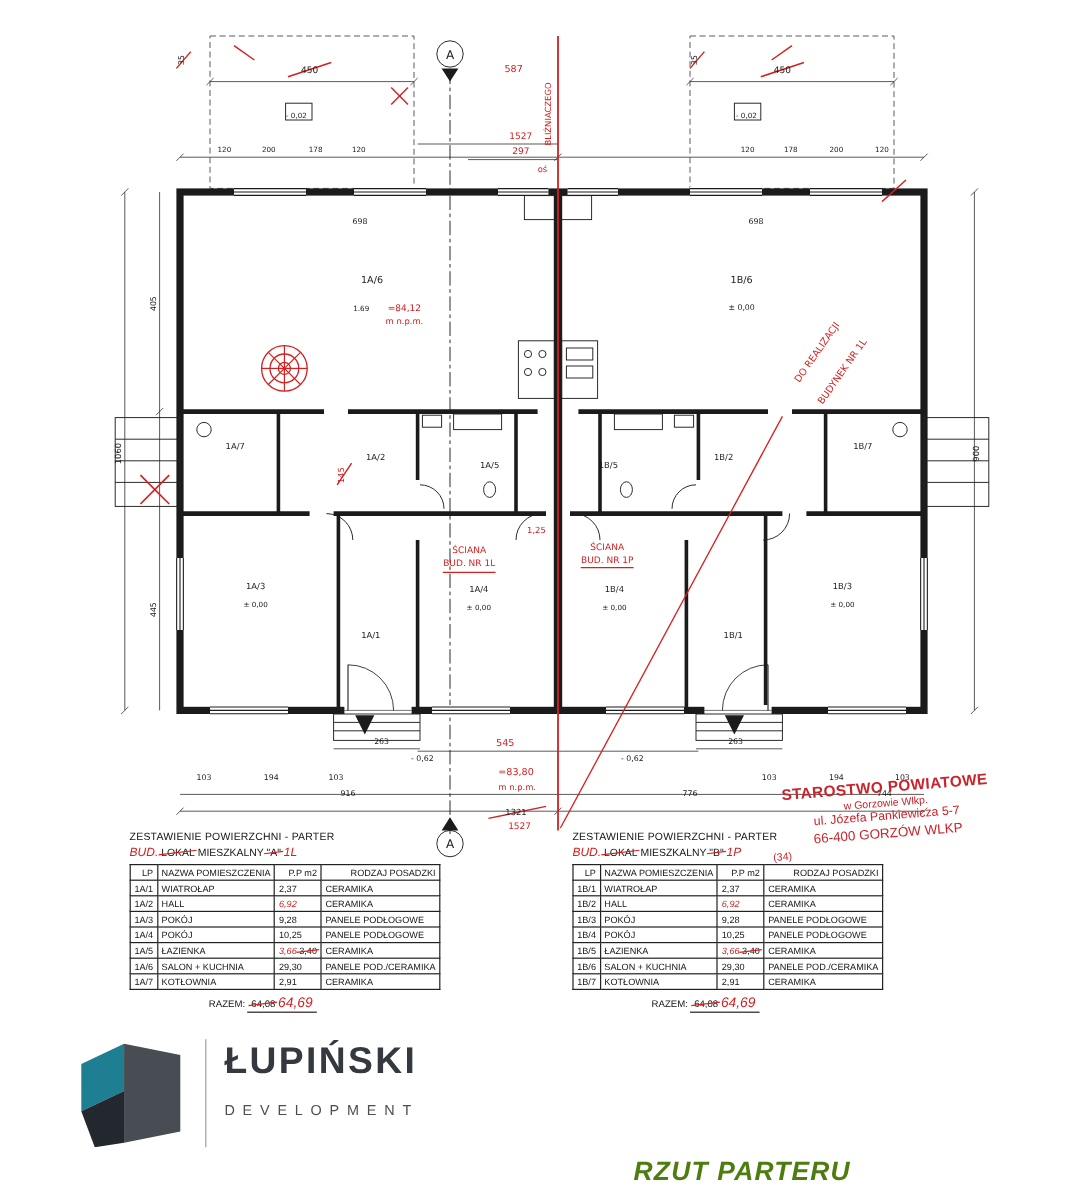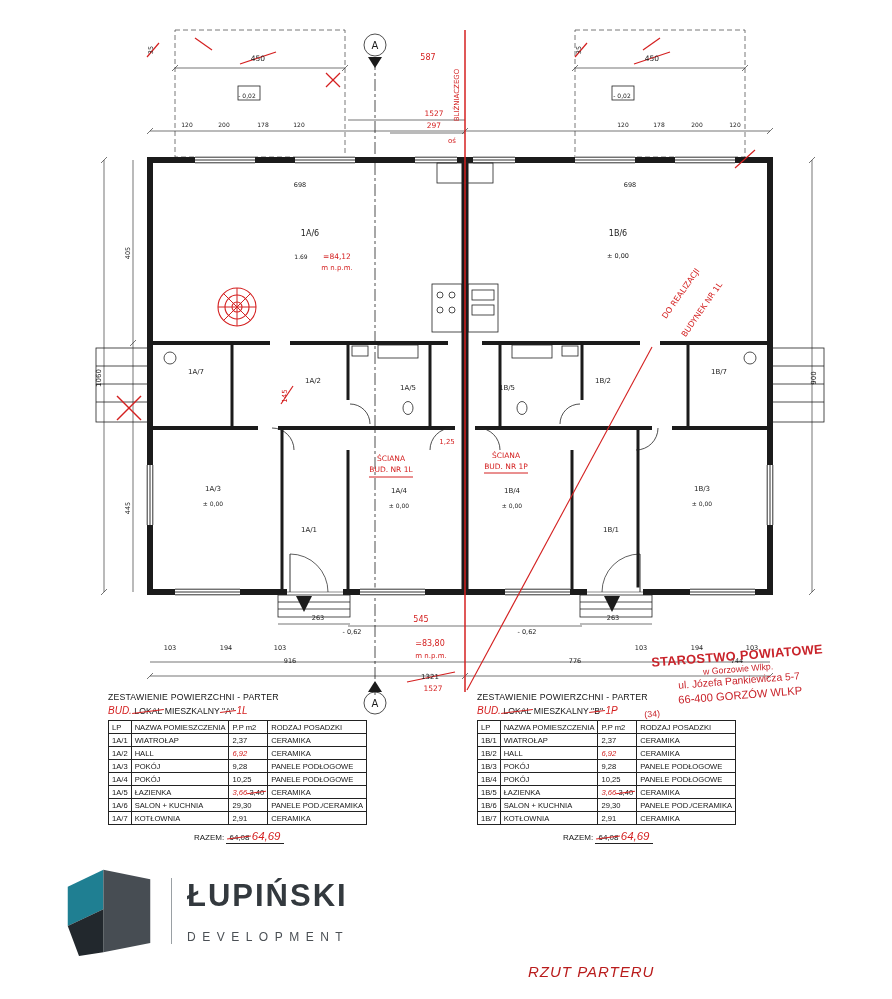--- a/index.html
+++ b/index.html
@@ -16,36 +16,36 @@
   .area-block{position:absolute;width:246px}
   .tbl-title{font-size:8.7px;letter-spacing:.2px;white-space:nowrap}
   .tbl-sub{font-size:8.7px;margin:3px 0 4px 0;white-space:nowrap}
   .hand{color:#d42020;font-style:italic;font-weight:400}
   .tbl-sub .hand{font-size:10px}
   .strike{position:relative;display:inline-block}
   .strike:empty::after{display:none}
   .strike::after{content:"";position:absolute;left:-2px;right:-2px;top:46%;border-top:1.6px solid #d42020;transform:rotate(-7deg)}
   table.area{border-collapse:collapse}
   table.area th,table.area td{border:1px solid #222;font-size:7.6px;font-weight:400;padding:1px 3px;height:13px;white-space:nowrap;text-align:left}
-  table.area th{text-align:left}
+  table.area th{text-align:right}
   td.pp,th.pp{text-align:center;min-width:32px}
-  .razem{margin-top:5px;margin-left:86px;font-size:8px;white-space:nowrap}
+  .razem{margin-top:5px;margin-left:66px;font-size:8px;white-space:nowrap}
   .razem .val{display:inline-block;border-bottom:1px solid #222;padding:0 3px 1px 3px}
   .razem .hand{font-size:11.5px}
   .stamp{position:absolute;left:628px;top:648px;width:222px;color:#c9242b;transform:rotate(-4.5deg);text-align:center;line-height:1.25}
   .stamp .s1{font-size:12.8px;font-weight:700;letter-spacing:.3px}
   .stamp .s2{font-size:8.8px}
   .stamp .s3{font-size:10.3px}
   .stamp .s4{font-size:11.2px;font-weight:400}
   .stamp .s5{font-size:8.8px;text-align:left;margin-left:14px}
-  .logo{position:absolute;left:62px;top:866px;display:flex;align-items:center}
+  .logo{position:absolute;left:62px;top:866px;display:flex;}
   .logo-text{margin-left:15px;padding-left:15px;border-left:1.5px solid #9aa0a4}
   .logo-name{font-size:31px;font-weight:700;letter-spacing:2px;color:#33393e}
   .logo-tag{font-size:12px;letter-spacing:6.5px;color:#4a4f54;margin-top:16px}
-  .footer-title{position:absolute;left:528px;top:963px;font-size:15px;font-weight:400;font-style:italic;letter-spacing:1px;color:#b91c1c}
+  .footer-title{position:absolute;left:528px;top:963px;font-size:22px;font-weight:700;font-style:italic;letter-spacing:1px;color:#4d7c0f}
 </style>
 </head>
 <body>
 
 <svg id="plan" width="892" height="745" viewBox="0 0 892 745">
   <defs>
     <g id="winH60" stroke="#1b1b1b" stroke-width="0.9">
       <rect x="0" y="-4.5" width="60" height="9" fill="#fff" stroke="none"></rect>
       <line x1="0" y1="-2.8" x2="60" y2="-2.8"></line>
         <line x1="0" y1="0" x2="60" y2="0"></line>

